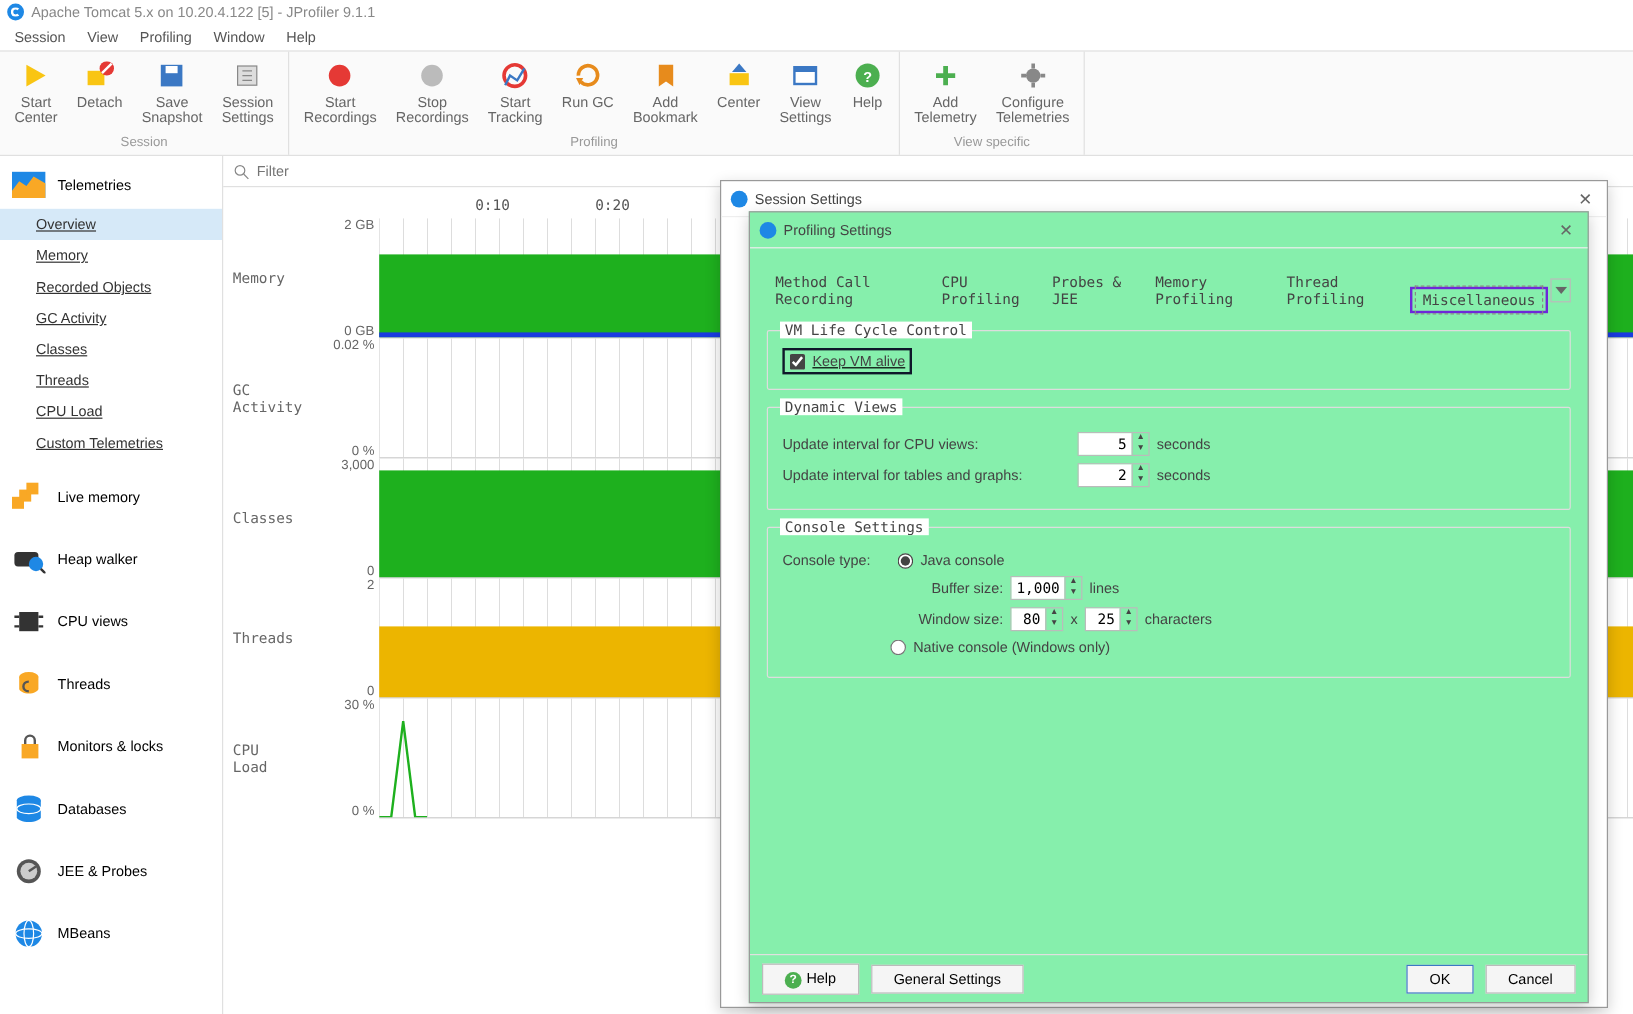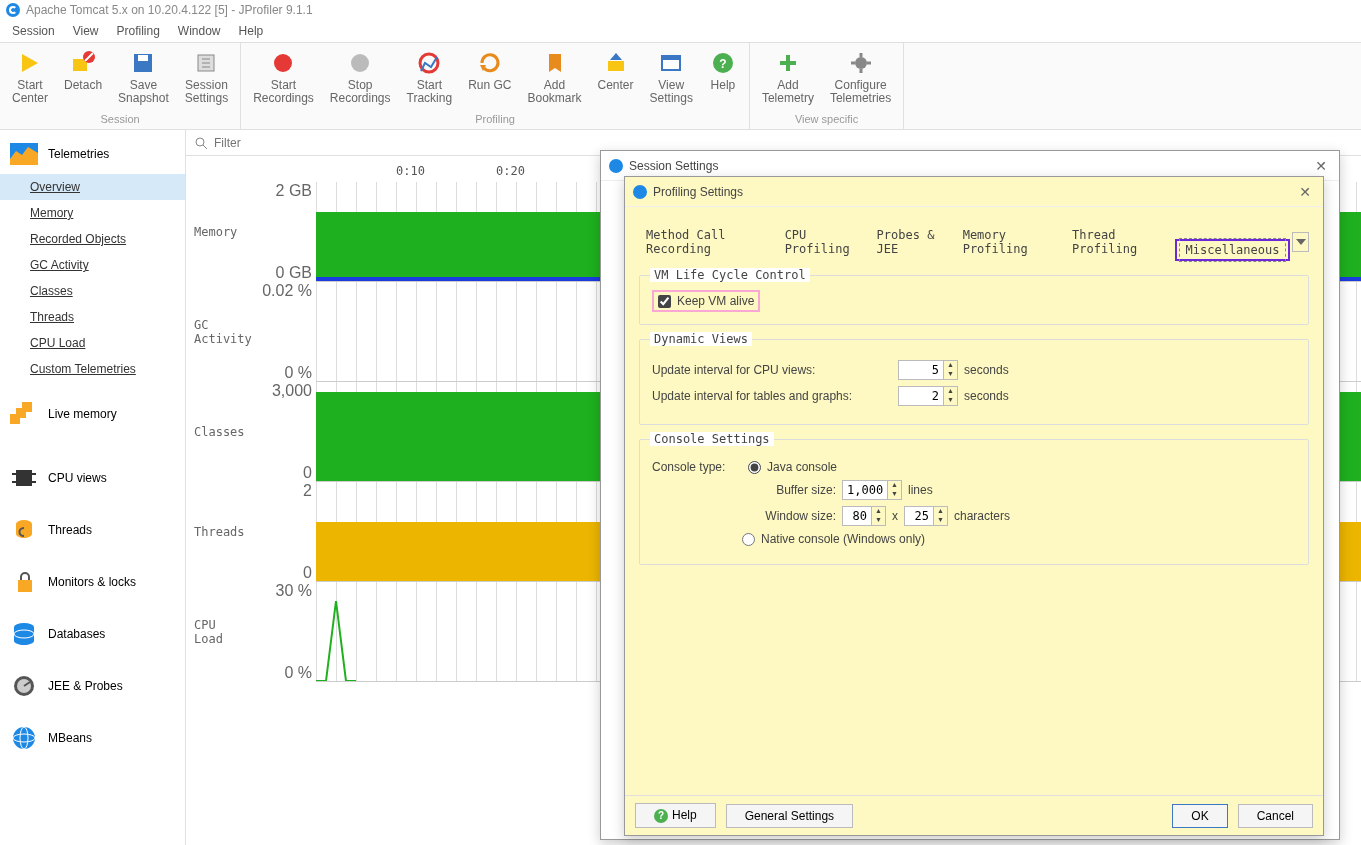--- a/index.html
+++ b/index.html
@@ -34,42 +34,42 @@
 
 .content { flex: 1; display: flex; flex-direction: column; position: relative; }
 .filterbar { height: 26px; border-bottom: 1px solid #e0e0e0; display: flex; align-items: center; padding: 0 8px; color: #888; gap: 6px; }
 .filterbar input { border: none; outline: none; flex: 1; color: #888; background: transparent; }
 .charts { flex: 1; padding-top: 8px; overflow: hidden; position: relative; }
 .time-axis { position: relative; height: 18px; margin-left: 130px; }
 .time-tick { position: absolute; top: 0; font-family: monospace; color: #555; }
 .chart-row { display: flex; height: 100px; }
 .chart-label { width: 60px; padding-left: 8px; display: flex; align-items: center; color: #666; font-family: monospace; }
 .chart-yaxis { width: 70px; position: relative; font-family: monospace; color: #666; }
-.chart-yaxis .yt { position: absolute; right: 4px; font-size: 16px; }
+.chart-yaxis .yt { position: absolute; right: 4px; font-size: 11px; }
 .chart-area { flex: 1; border-bottom: 1px solid #ccc; position: relative; background-image: repeating-linear-gradient(to right, #ddd 0, #ddd 1px, transparent 1px, transparent 20px); background-position: 0 0; }
 .chart-fill { position: absolute; left: 0; right: 0; }
 
 
 .dialog { position: absolute; background: #fff; border: 1px solid #999; box-shadow: 0 4px 12px rgba(0,0,0,.2); }
 .dlg-sessset { left: 600px; top: 150px; width: 740px; height: 690px; }
 .dlg-title { height: 30px; display: flex; align-items: center; padding: 0 8px; color: #444; border-bottom: 1px solid #eee; gap: 6px; }
 .dlg-title .j-icon2 { width: 14px; height: 14px; border-radius: 50%; background: #1e88e5; display: inline-block; }
 .dlg-close { margin-left: auto; width: 20px; text-align: center; cursor: pointer; color: #666; font-size: 14px; }
-.dlg-profset { position: absolute; left: 624px; top: 176px; width: 700px; height: 660px; background: #fef9c3; border: 1px solid #999; box-shadow: 0 4px 12px rgba(0,0,0,.2); display: flex; flex-direction: column; }
+.dlg-profset { position: absolute; left: 624px; top: 176px; width: 700px; height: 660px; background: #86efac; border: 1px solid #999; box-shadow: 0 4px 12px rgba(0,0,0,.2); display: flex; flex-direction: column; }
 .dlg-body { flex: 1; padding: 10px 14px; position: relative; overflow: hidden; }
 .tabs { display: flex; gap: 2px; margin: 6px 0 14px; align-items: center; justify-content: flex-end; }
 .tab { padding: 4px 6px; border: 1px solid transparent; cursor: pointer; color: #444; font-family: monospace; }
 .tab.active { border: 1px dashed #888; }
 .tab-hl { border: 2px solid #6d28d9; padding: 2px; margin-top: 16px; }
 .tab-combo { width: 20px; height: 20px; border: 1px solid #bbb; margin-left: auto; display:flex; align-items:center; justify-content:center; cursor:pointer; }
 
 .fieldset { border: 1px solid #ddd; border-radius: 2px; padding: 14px 12px 12px; margin-bottom: 14px; position: relative; }
 .fieldset .legend { position: absolute; top: -8px; left: 10px; background: #fff; padding: 0 4px; color: #444; font-family: monospace; }
 .check-row { display: flex; align-items: center; gap: 6px; font-family: monospace; color: #444; }
-.hl-red { border: 2px solid #f9a8d4; padding: 2px 4px; display: inline-flex; }
+.hl-red { border: 2px solid #0f172a; padding: 2px 4px; display: inline-flex; text-decoration: underline; }
 .form-row { display: flex; align-items: center; gap: 6px; margin: 6px 0; font-family: monospace; color: #444; }
 .spin { display: inline-flex; border: 1px solid #bbb; height: 20px; }
 .spin input { width: 44px; border: none; text-align: right; padding: 0 4px; font-family: monospace; outline: none; }
 .spin .arrows { width: 14px; display: flex; flex-direction: column; border-left: 1px solid #bbb; }
 .spin .arrows span { flex: 1; font-size: 7px; text-align: center; cursor: pointer; }
 input[type=radio], input[type=checkbox] { accent-color: #444; }
 
 .dlg-footer { height: 40px; border-top: 1px solid #e0e0e0; display: flex; align-items: center; padding: 0 10px; gap: 10px; }
 .btn { border: 1px solid #bbb; background: #f5f5f5; padding: 4px 18px; cursor: pointer; font-family: inherit; }
 .btn.primary { border-color: #3b78c4; }
@@ -267,20 +267,30 @@
         <span class="sico">
           <svg width="28" height="24">
             <rect x="0" y="12" width="10" height="10" fill="#f9a825"></rect>
             <rect x="6" y="6" width="10" height="10" fill="#f9a825"></rect>
             <rect x="12" y="0" width="10" height="10" fill="#f9a825"></rect>
           </svg>
         </span>
         <span>Live memory</span>
       </div>
     <div class="side-spacer"></div>
+    <div class="side-section">
+        <span class="sico">
+          <svg width="28" height="24">
+            <rect x="2" y="6" width="20" height="12" rx="3" fill="#333"></rect>
+            <circle cx="20" cy="16" r="6" fill="#1e88e5"></circle>
+            <line x1="24" y1="20" x2="28" y2="24" stroke="#333" stroke-width="2"></line>
+          </svg>
+        </span>
+        <span>Heap walker</span>
+      </div>
     <div class="side-spacer"></div>
     <div class="side-section">
         <span class="sico">
           <svg width="28" height="24">
             <rect x="6" y="4" width="16" height="16" fill="#333"></rect>
             <g stroke="#333" stroke-width="2">
               <line x1="2" y1="8" x2="6" y2="8"></line>
               <line x1="2" y1="16" x2="6" y2="16"></line>
               <line x1="22" y1="8" x2="26" y2="8"></line>
               <line x1="22" y1="16" x2="26" y2="16"></line>

